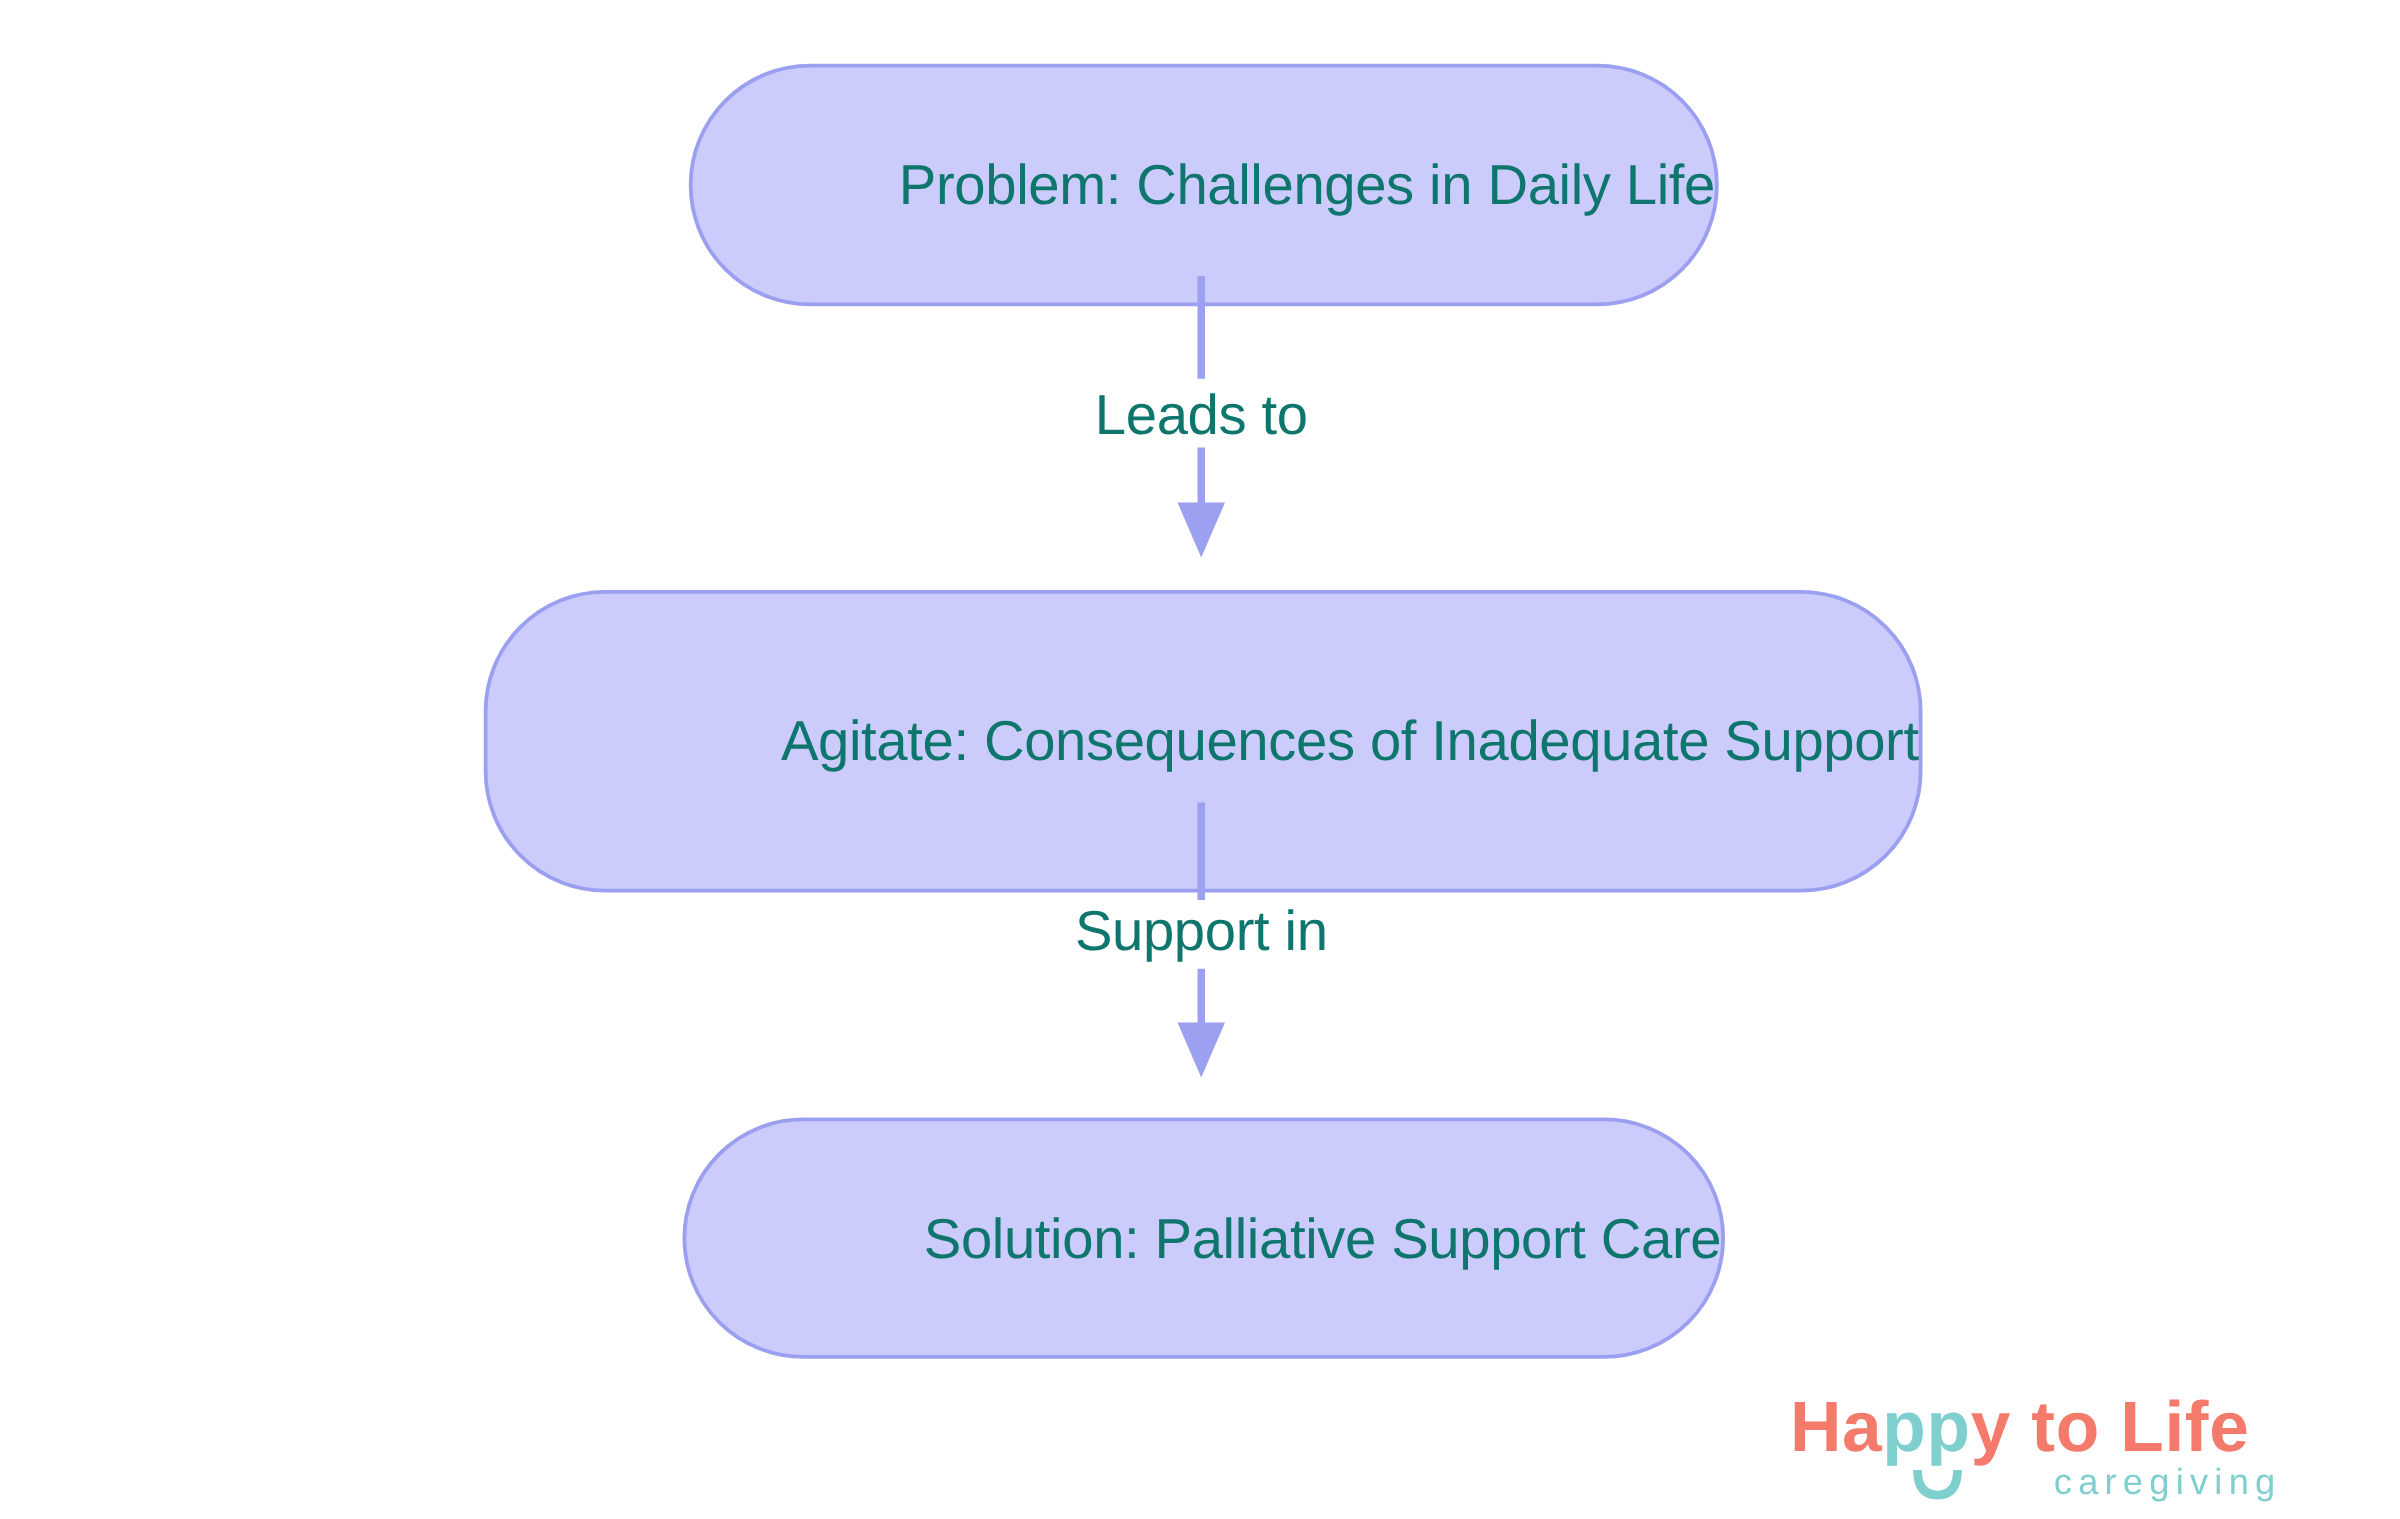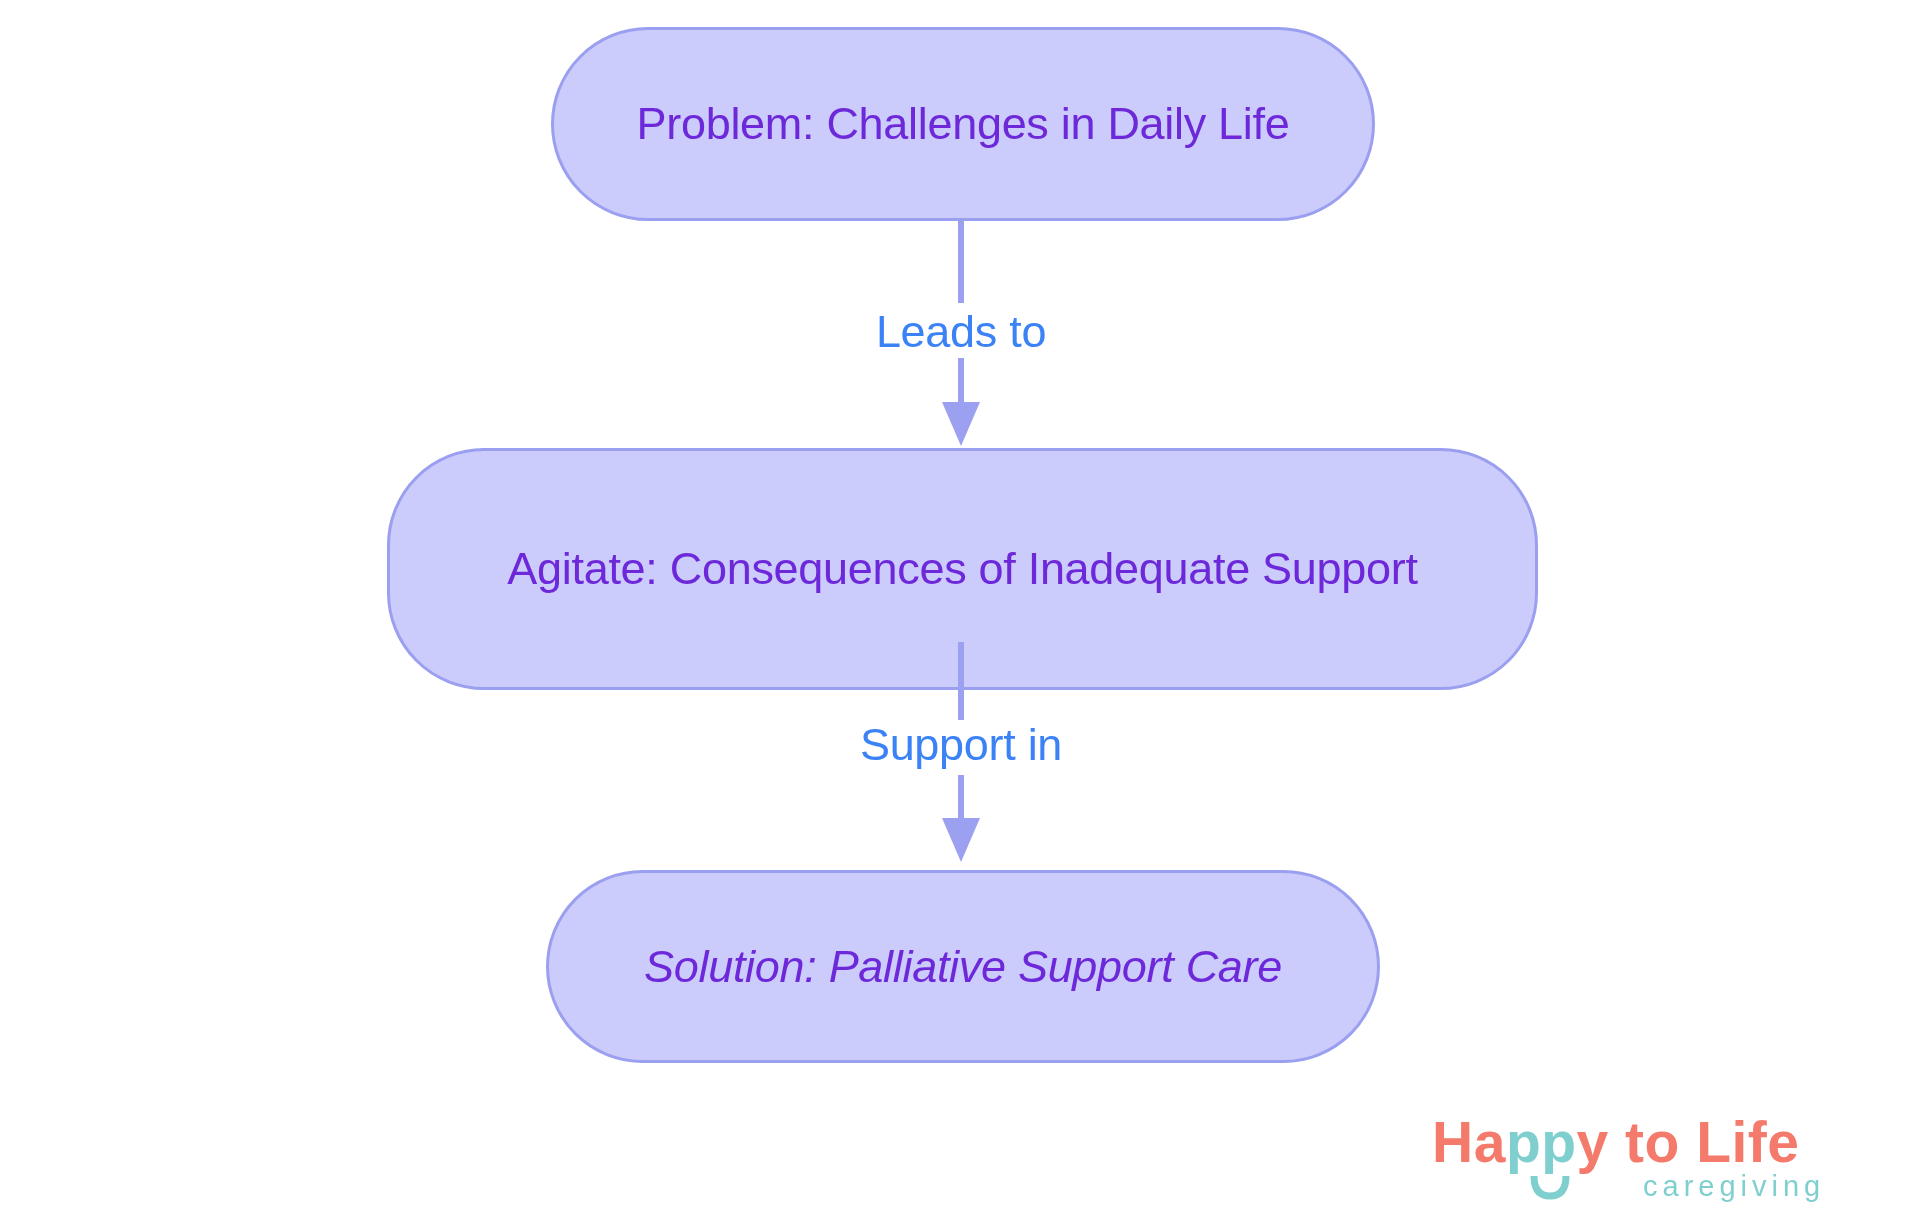--- a/index.html
+++ b/index.html
@@ -15,29 +15,30 @@
       font-family: "Liberation Sans", sans-serif;
     }
     .node {
       position: absolute;
       box-sizing: border-box;
       background: #cbcbfc;
       border: 3px solid #9b9ff0;
       border-radius: 97px;
       display: flex;
       align-items: center;
-      justify-content: center;
-      color: #6d28d9;
+      justify-content: flex-end;
+      color: #0f766e;
       font-size: 45px;
       letter-spacing: -0.3px;
       white-space: nowrap;
+      margin-top: 24px;
     }
     #node-1 { left: 551px; top: 27px; width: 824px; height: 194px; }
     #node-2 { left: 387px; top: 448px; width: 1151px; height: 242px; }
-    #node-3 { left: 546px; top: 870px; width: 834px; height: 193px; font-style: italic; }
+    #node-3 { left: 546px; top: 870px; width: 834px; height: 193px; }
 
     .edge-line {
       position: absolute;
       left: 958px;
       width: 6px;
       background: #9ba0f0;
     }
     .arrowhead {
       position: absolute;
       left: 942px;
@@ -45,21 +46,21 @@
       height: 0;
       border-left: 19.5px solid transparent;
       border-right: 19.5px solid transparent;
       border-top: 44px solid #9ba0f0;
     }
     .edge-label {
       position: absolute;
       left: 761px;
       width: 400px;
       text-align: center;
-      color: #3b82f6;
+      color: #0f766e;
       font-size: 45px;
       letter-spacing: -0.3px;
       white-space: nowrap;
       line-height: 56px;
     }
 
     
     #e1-top { top: 221px; height: 82px; }
     #e1-bot { top: 358px; height: 46px; }
     #e1-arrow { top: 402px; }

